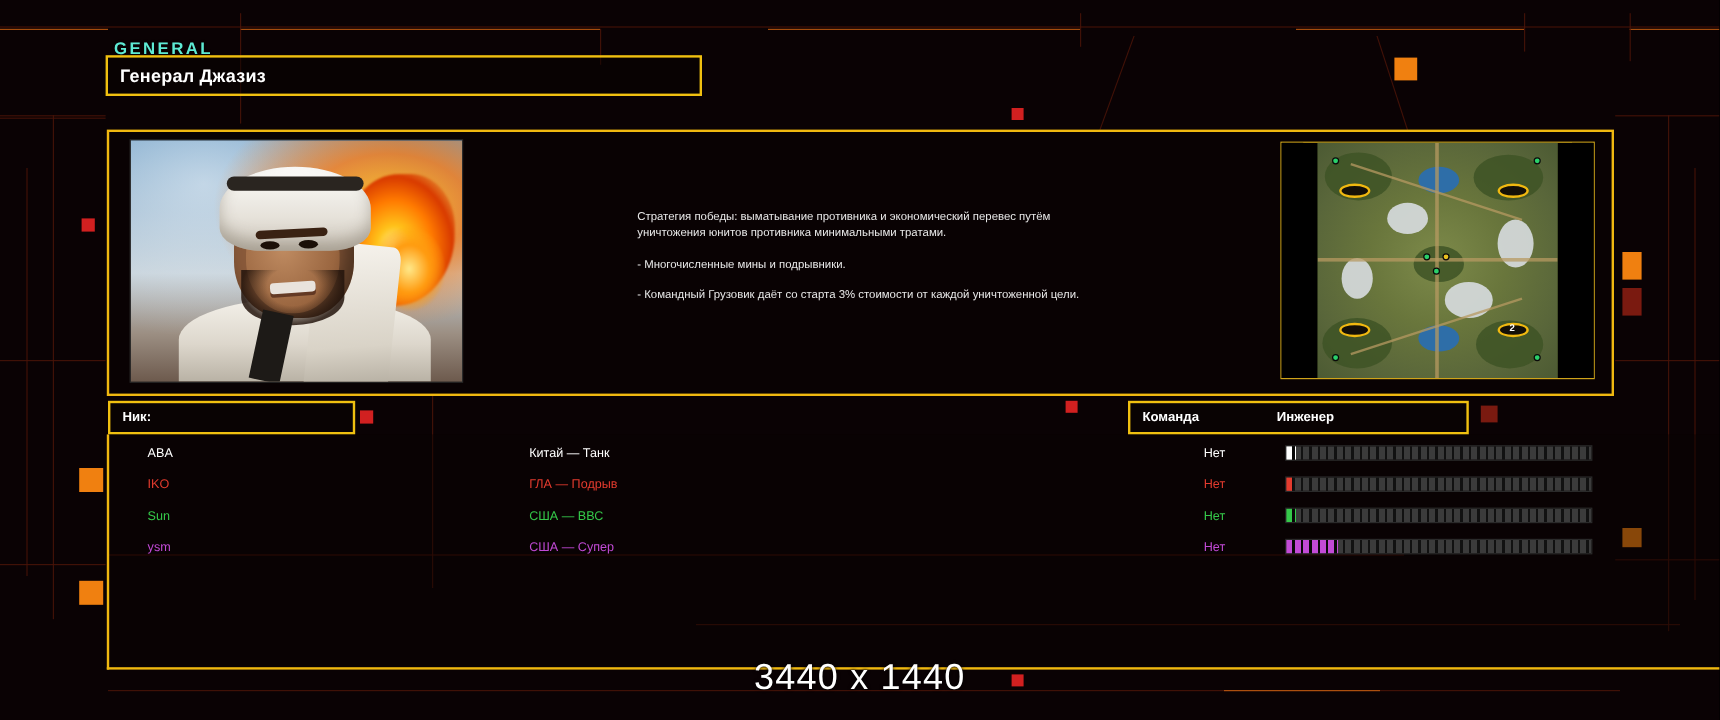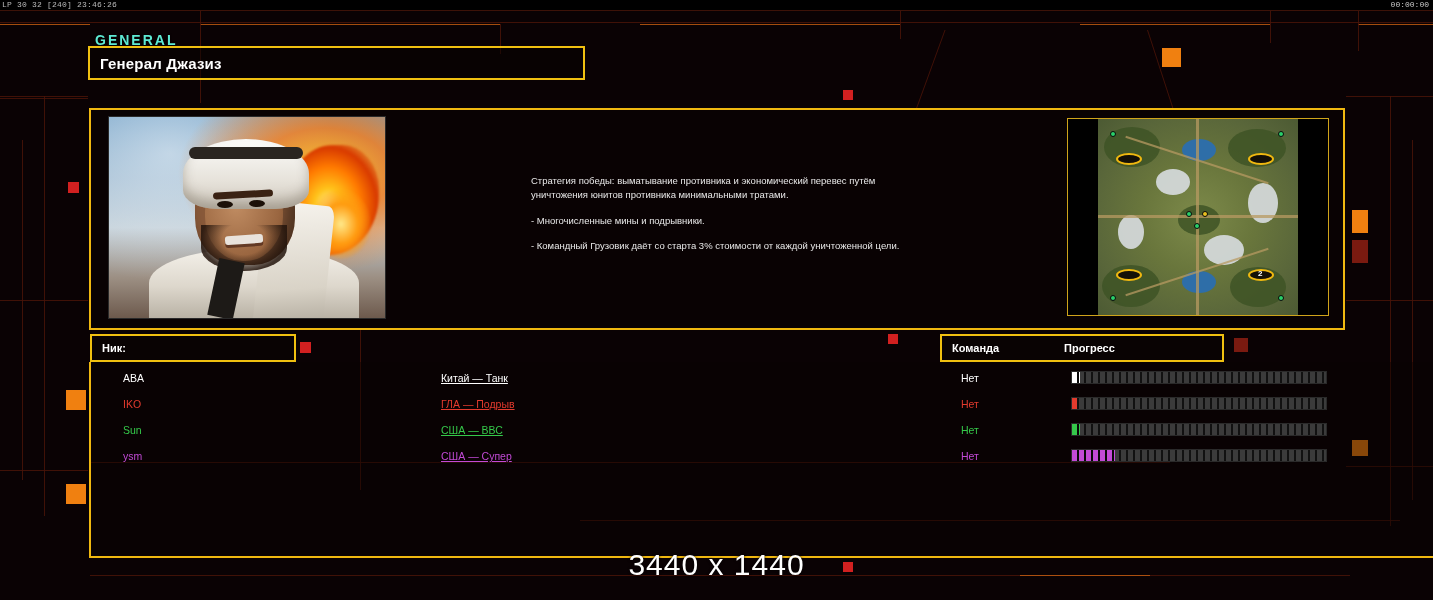--- a/index.html
+++ b/index.html
@@ -185,22 +185,22 @@
     width: 1420px; height: 196px;
     border: 2px solid #f0b810; border-top: none;
     background: rgba(8,3,3,.45);
   }
   .prow {
     position: relative; height: 24px;
     display: flex; align-items: center;
     font-size: 10.5px;
   }
   .prow .nick  { position:absolute; left:32px; }
-  .prow .gen   { position:absolute; left:350px;text-decoration:underline; }
-  .prow .team  { position:absolute; left:870px; width:60px; text-align:left; }
+  .prow .gen   { position:absolute; left:350px; }
+  .prow .team  { position:absolute; left:870px; width:60px; text-align:right; }
   .prow .prog  {
     position:absolute; left:980px; top:5px; width:256px; height:13px;
     background: repeating-linear-gradient(90deg, #3b3b3b 0px, #3b3b3b 5px, #111 5px, #111 7px);
     border: 1px solid #2a2a2a;
   }
   .prow .prog .fill {
     position:absolute; left:0; top:0; bottom:0;
     background: repeating-linear-gradient(90deg, currentColor 0px, currentColor 5px, rgba(0,0,0,.55) 5px, rgba(0,0,0,.55) 7px);
   }
 
@@ -257,24 +257,20 @@
   <div class="sq org" style="left:1352px; top:210px; width:16px; height:23px;"></div>
   <div class="sq dk" style="left:1352px; top:240px; width:16px; height:23px;"></div>
   <div class="sq red" style="left:300px; top:342px; width:11px; height:11px;"></div>
   <div class="sq red" style="left:888px; top:334px; width:10px; height:10px;"></div>
   <div class="sq dk" style="left:1234px; top:338px; width:14px; height:14px;"></div>
   <div class="sq org" style="left:66px;  top:390px; width:20px; height:20px;"></div>
   <div class="sq org" style="left:66px;  top:484px; width:20px; height:20px;"></div>
   <div class="sq org" style="left:1352px; top:440px; width:16px; height:16px;"></div>
   <div class="sq red" style="left:843px; top:562px; width:10px; height:10px;"></div>
 
-  <div class="topbar">
-    <div class="topleft">LP 30 32 [240] 23:46:26</div>
-    <div class="topright">00:00:00</div>
-  </div>
 
   <div class="general-kicker">GENERAL</div>
   <div class="name-box">
     <span class="txt">Генерал Джазиз</span>
   </div>
 
   <div class="main-panel">
 
     <div class="portrait">
       <div class="p-sky"></div>
@@ -340,21 +336,21 @@
         <div class="mm-dot" style="left:96px;  top:104px; background:#2ad06a;"></div>
       </div>
     </div>
   </div>
 
   <div class="hdr-nick">
     <span class="hdr-txt">Ник:</span>
   </div>
   <div class="hdr-team">
     <span class="hdr-txt c1">Команда</span>
-    <span class="hdr-txt c2">Прогресс</span>
+    <span class="hdr-txt c2">Инженер</span>
   </div>
 
   <div class="list-panel">
     <div class="prow" style="margin-top:4px;">
       <span class="nick" style="color: rgb(255, 255, 255);">ABA</span>
       <span class="gen" style="color: rgb(255, 255, 255);">Китай — Танк</span>
       <span class="team" style="color: rgb(255, 255, 255);">Нет</span>
       <span class="prog">
           <span class="fill" style="color: rgb(255, 255, 255); width: 3%;"></span>
         </span>

